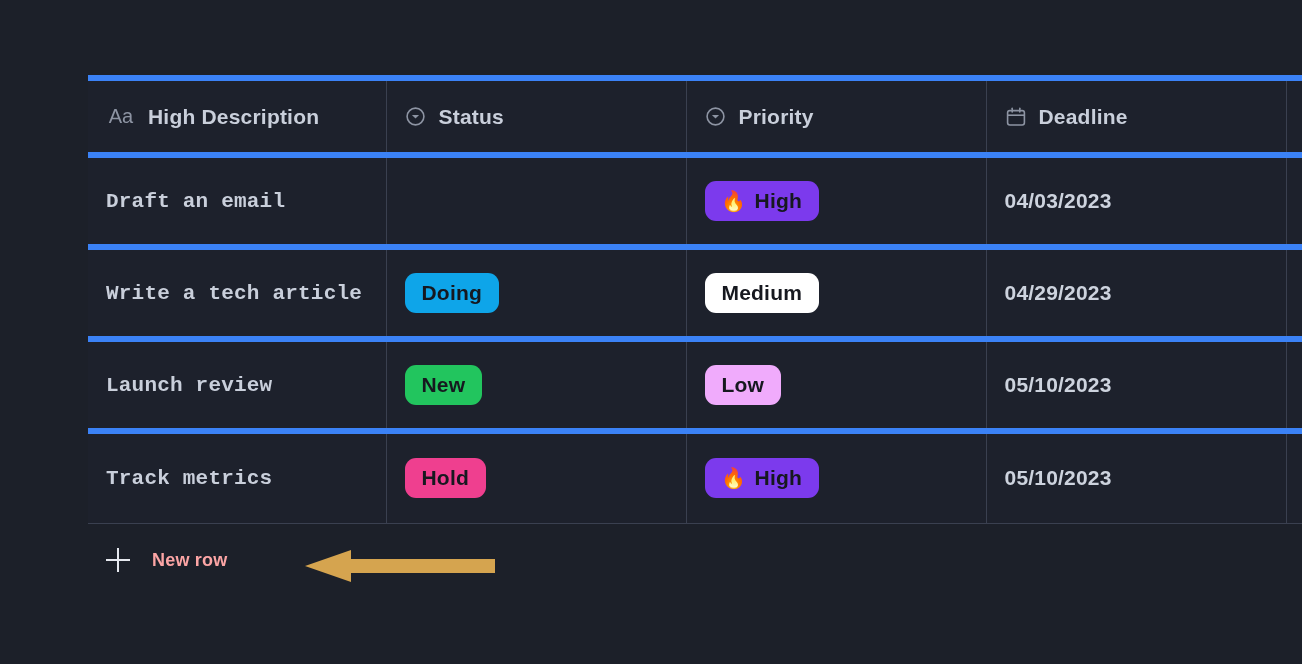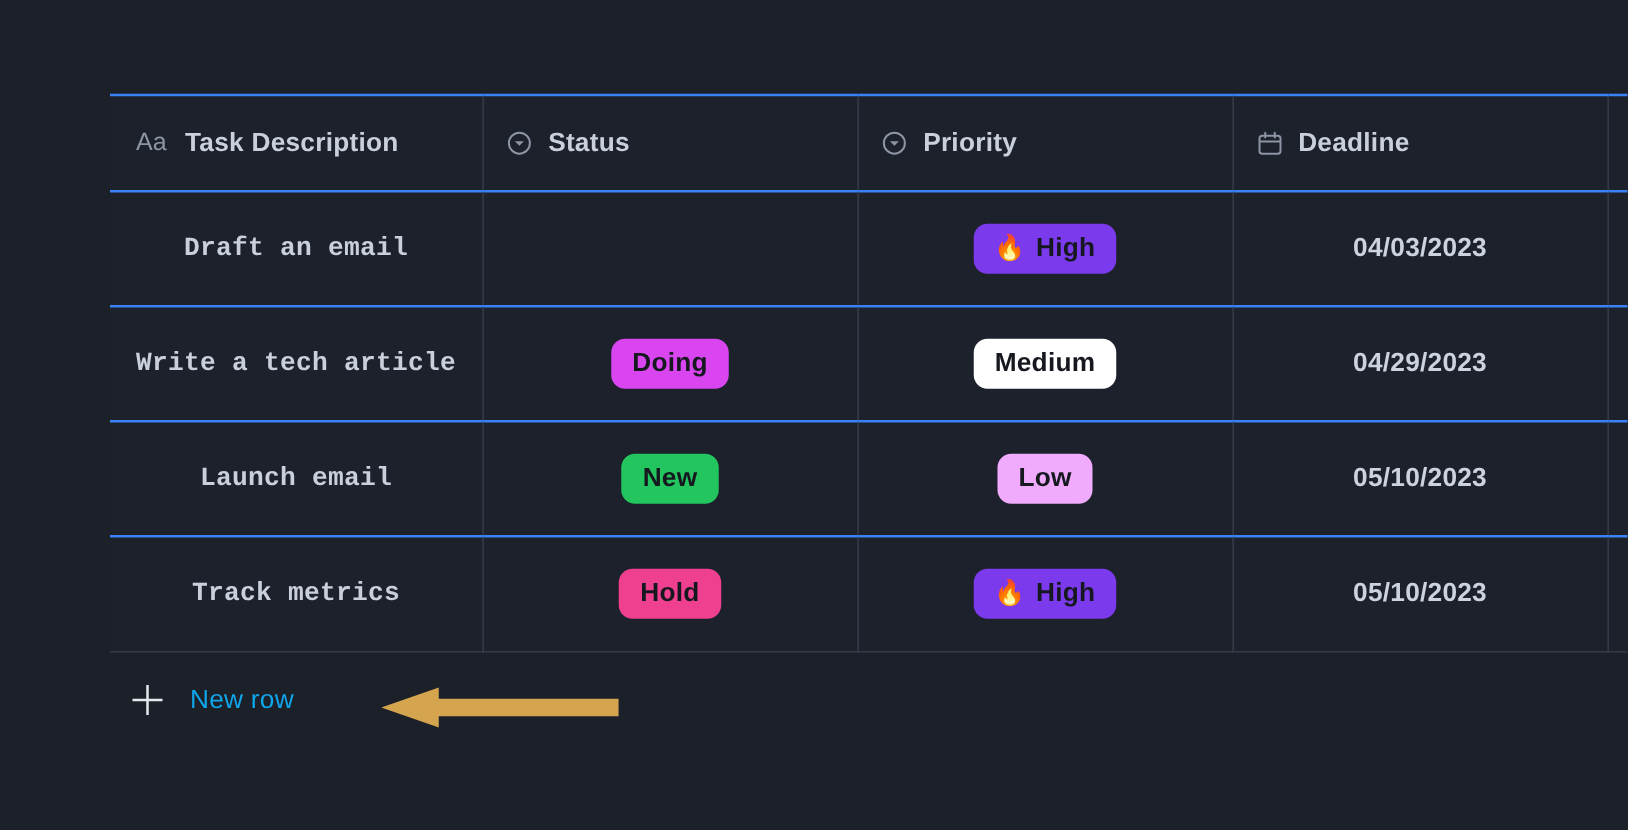--- a/index.html
+++ b/index.html
@@ -28,25 +28,25 @@
   }
 
   table.db-table {
     border-collapse: collapse;
     table-layout: fixed;
     width: 1290px;
   }
 
   table.db-table td,
   table.db-table th {
-    border-top: 2px solid #3b82f6;
+    border-top: 6px solid #3b82f6;
     border-bottom: 1px solid #3a4050;
     border-right: 1px solid #3a4050;
     padding: 0 18px;
-    text-align: center;
+    text-align: left;
     vertical-align: middle;
     background: #1d212c;
   }
 
   
   table.db-table tr > :first-child { border-left: none; }
 
   col.c-task     { width: 298px; }
   col.c-status   { width: 300px; }
   col.c-priority { width: 300px; }
@@ -139,23 +139,23 @@
   .plus-icon::before,
   .plus-icon::after {
     content: "";
     position: absolute;
     background: #e6e9ef;
   }
   .plus-icon::before { left: 0; top: 11px; width: 24px; height: 2px; }
   .plus-icon::after  { top: 0; left: 11px; width: 2px; height: 24px; }
 
   .new-row-label {
-    font-size: 21px;
-    font-weight: normal;
-    color: #0ea5e9;
+    font-size: 18px;
+    font-weight: bold;
+    color: #fca5a5;
     letter-spacing: .2px;
   }
 
   
   .annotation-arrow {
     position: absolute;
     left: 305px;
     top: 548px;
     width: 190px;
     height: 36px;
@@ -176,21 +176,21 @@
           <col class="c-deadline">
           <col class="c-extra">
       </colgroup>
 
       <thead>
         <tr>
 
           <th>
             <span class="th-inner">
               <span class="th-icon aa">Aa</span>
-              <span class="th-label">Task Description</span>
+              <span class="th-label">High Description</span>
             </span>
           </th>
 
           <th>
             <span class="th-inner">
               <span class="th-icon">
                 <svg width="21" height="21" viewBox="0 0 21 21" aria-hidden="true">
                   <circle cx="10.5" cy="10.5" r="8.4" fill="none" stroke="#8d94a3" stroke-width="1.6"></circle>
                   <path d="M6.9 8.9 L10.5 12.6 L14.1 8.9 Z" fill="#8d94a3"></path>
                 </svg>
@@ -240,35 +240,35 @@
               <span>High</span>
             </span>
           </td>
           <td class="date-cell">04/03/2023</td>
           <td></td>
         </tr>
 
         <tr>
           <td class="task-cell">Write a tech article</td>
           <td>
-            <span class="badge" style="background: #d946ef; color: rgb(22, 24, 31);">
+            <span class="badge" style="background: #0ea5e9; color: rgb(22, 24, 31);">
               <span>Doing</span>
             </span>
           </td>
           <td>
             <span class="badge" style="background: #ffffff; color: rgb(22, 24, 31);">
               <span>Medium</span>
             </span>
           </td>
           <td class="date-cell">04/29/2023</td>
           <td></td>
         </tr>
 
         <tr>
-          <td class="task-cell">Launch email</td>
+          <td class="task-cell">Launch review</td>
           <td>
             <span class="badge" style="background: #22c55e; color: rgb(22, 24, 31);">
               <span>New</span>
             </span>
           </td>
           <td>
             <span class="badge" style="background: #f0abfc; color: rgb(22, 24, 31);">
               <span>Low</span>
             </span>
           </td>

